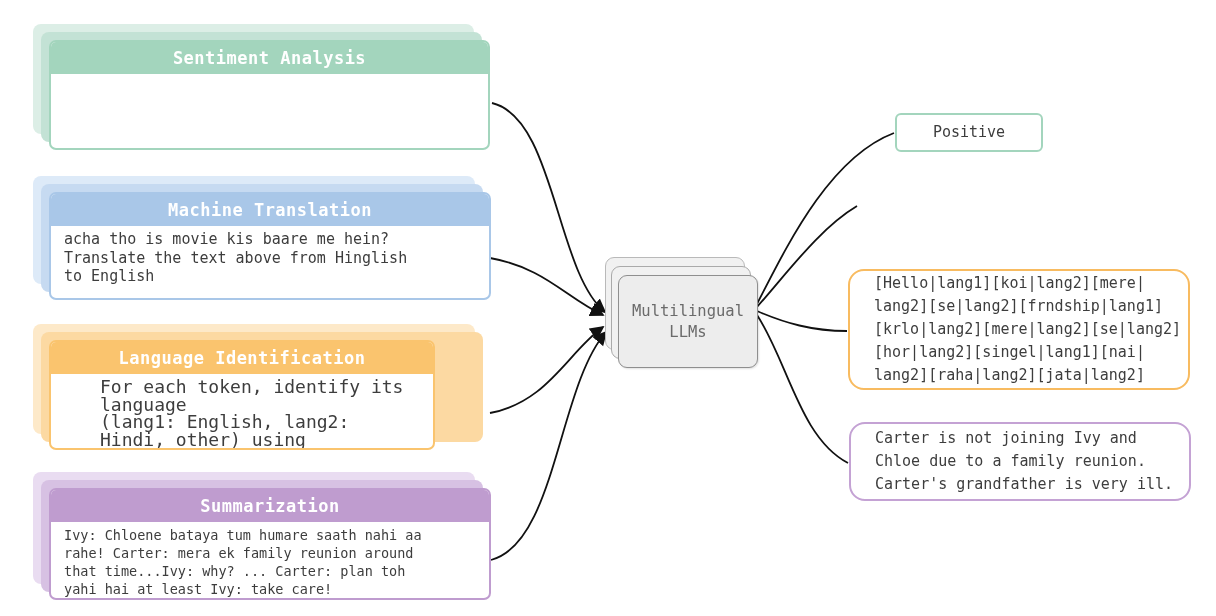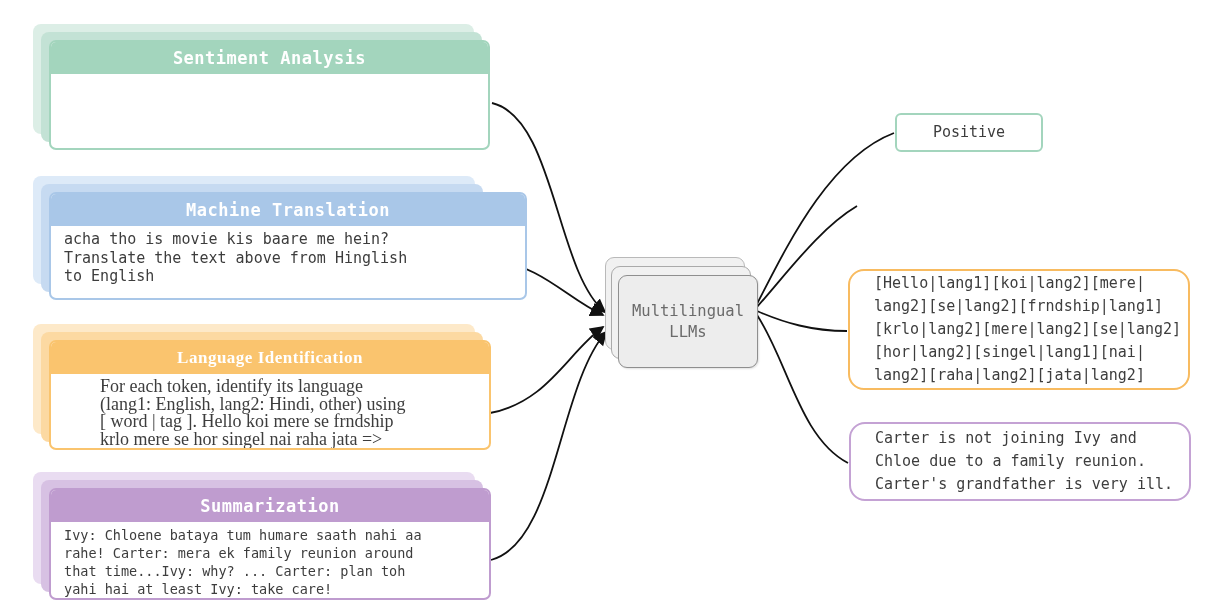--- a/index.html
+++ b/index.html
@@ -77,32 +77,32 @@
     <div class="layer back" style="width: 441px; height: 110px; background: rgb(220, 238, 230);"></div>
     <div class="layer mid" style="width: 441px; height: 110px; background: rgb(195, 226, 213);"></div>
     <div class="card" style="width: 441px; height: 110px; border-color: rgb(163, 213, 189);">
       <div class="card-header" style="background: rgb(163, 213, 189);">Sentiment Analysis</div>
     </div>
   </div>
 
   <div class="stack" style="left:33px;top:176px;width:458px;height:124px;">
     <div class="layer back" style="width: 442px; height: 108px; background: rgb(221, 234, 248);"></div>
     <div class="layer mid" style="width: 442px; height: 108px; background: rgb(198, 218, 241);"></div>
-    <div class="card" style="width: 478px; height: 108px; border-color: rgb(169, 199, 232);">
+    <div class="card" style="width: 442px; height: 108px; border-color: rgb(169, 199, 232);">
       <div class="card-header" style="background: rgb(169, 199, 232);">Machine Translation</div>
       <div class="card-body">acha tho is movie kis baare me hein?
 Translate the text above from Hinglish
 to English</div>
     </div>
   </div>
 
   <div class="stack" style="left:33px;top:324px;width:458px;height:126px;">
     <div class="layer back" style="width: 442px; height: 110px; background: rgb(253, 233, 201);"></div>
     <div class="layer mid" style="width: 442px; height: 110px; background: rgb(252, 217, 162);"></div>
-    <div class="card" style="width: 442px; height: 110px; border-color: rgb(250, 196, 110); font-family: Liberation Serif, serif;">
+    <div class="card" style="width: 386px; height: 110px; border-color: rgb(250, 196, 110);">
       <div class="card-header" style="background: rgb(250, 196, 110);">Language Identification</div>
       <div class="card-body" style="font-size:18px;line-height:17.5px;margin-left:36px;">For each token, identify its language
 (lang1: English, lang2: Hindi, other) using
 [ word | tag ]. Hello koi mere se frndship
 krlo mere se hor singel nai raha jata =&gt;</div>
     </div>
   </div>
 
   <div class="stack" style="left:33px;top:472px;width:458px;height:128px;">
     <div class="layer back" style="width: 442px; height: 112px; background: rgb(233, 220, 241);"></div>

